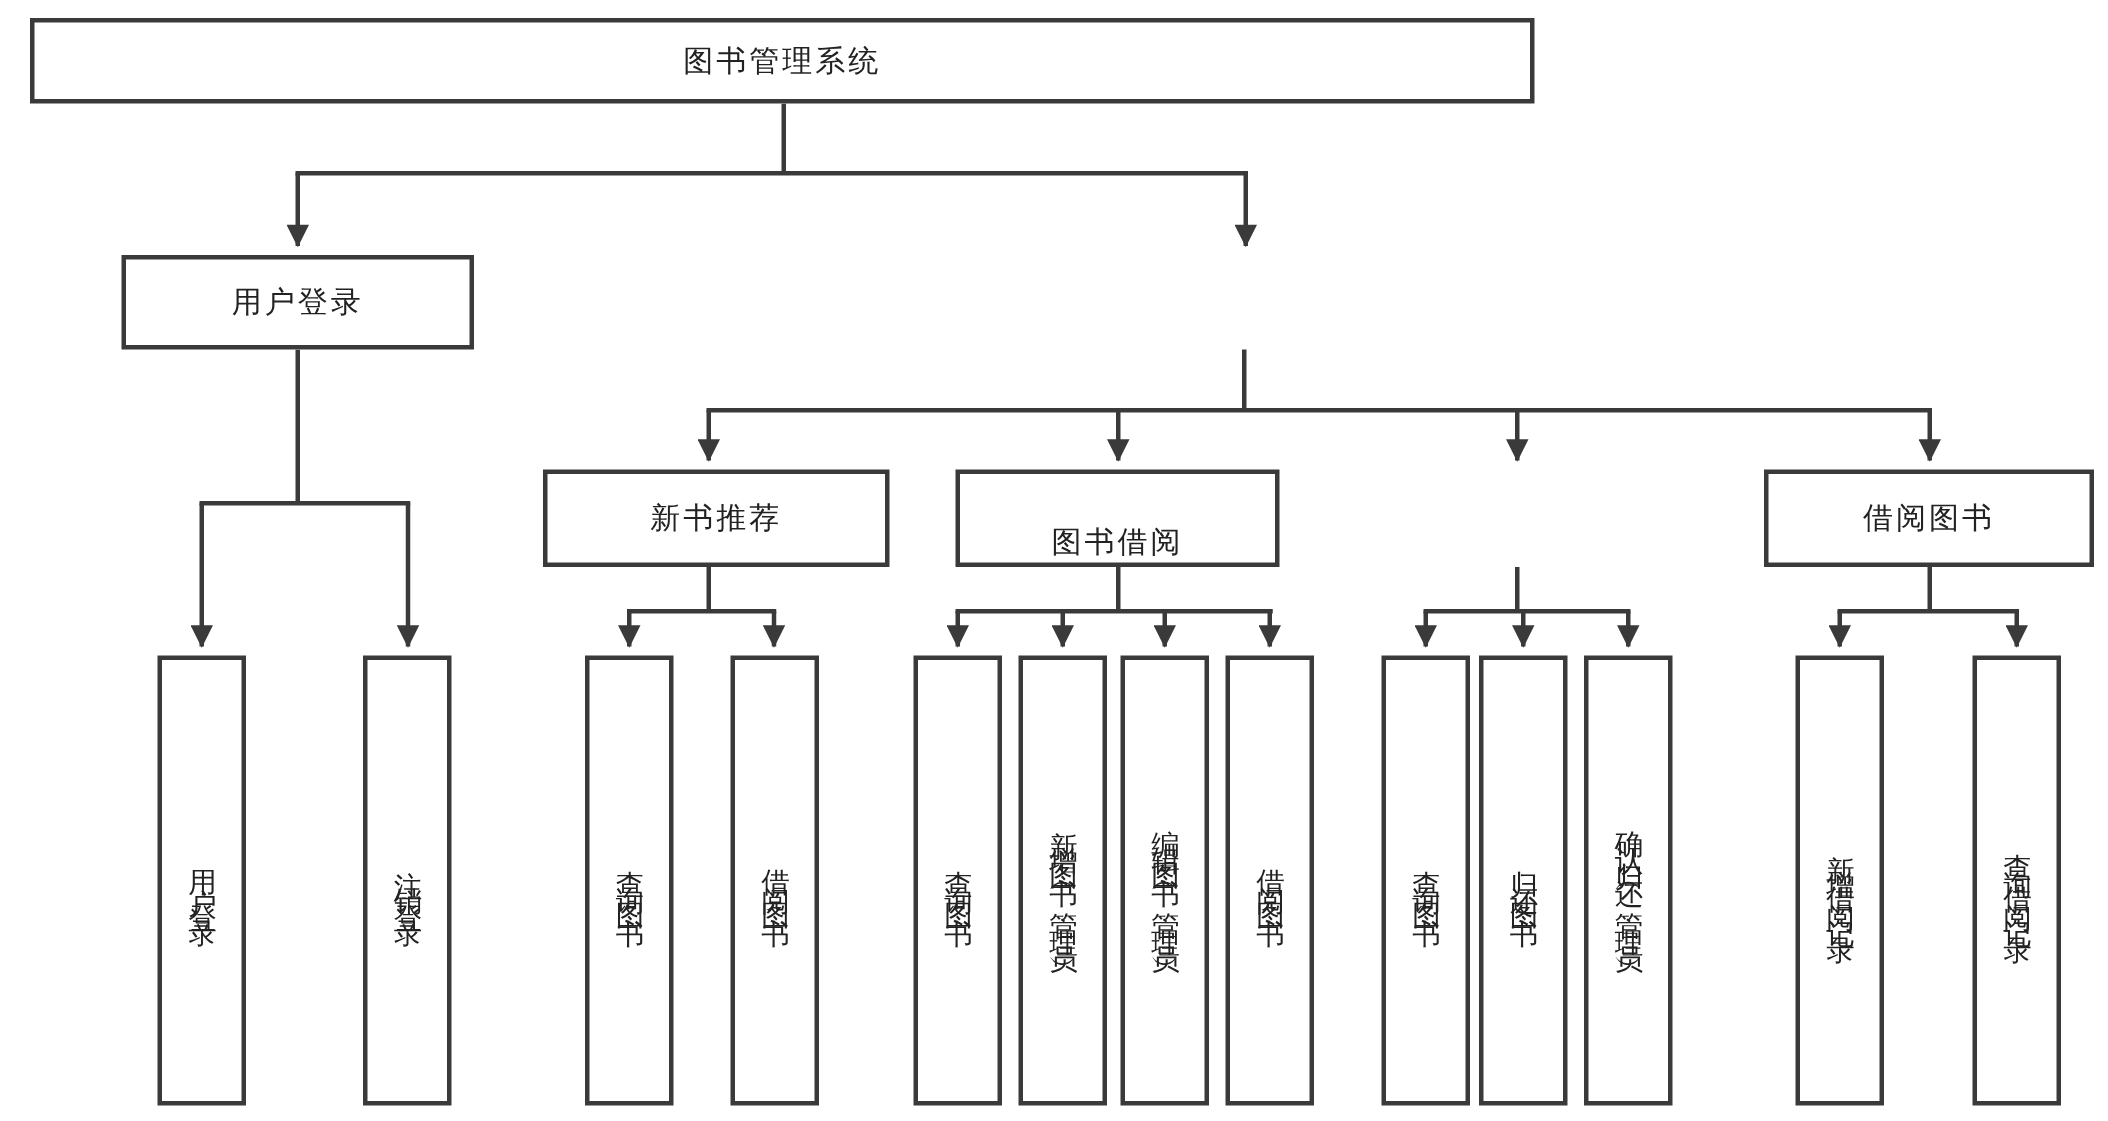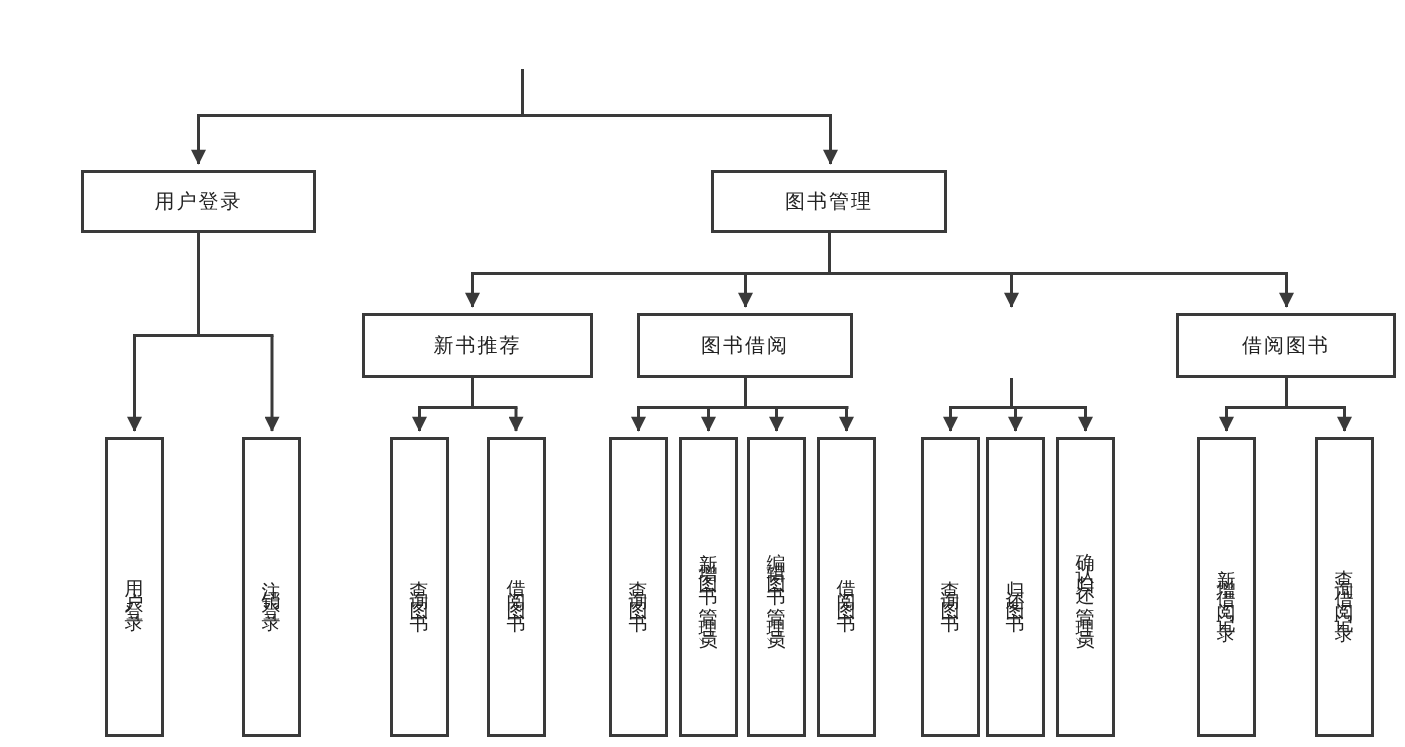--- a/index.html
+++ b/index.html
@@ -120,32 +120,32 @@
       <path d="M1085.5,407.5 V431" marker-end="url(#arrow)"></path>
     </g>
 
     <g stroke="#3a3a3a" stroke-width="3" fill="none">
       <path d="M1286.5,378 V407.5 M1225,407.5 H1346"></path>
       <path d="M1226.5,407.5 V431" marker-end="url(#arrow)"></path>
       <path d="M1344.5,407.5 V431" marker-end="url(#arrow)"></path>
     </g>
   </svg>
 
+  <div class="node" style="left:20px; top:12px; width:1003px; height:57px;">
+    <span>图书管理系统</span>
+  </div>
 
   <div class="node" style="left:81px; top:170px; width:235px; height:63px;">
     <span>用户登录</span>
-  </div>
-  <div class="node" style="left:711px; top:170px; width:236px; height:63px;">
-    <span>图书管理</span>
   </div>
 
   <div class="node" style="left:362px; top:313px; width:231px; height:65px;">
     <span>新书推荐</span>
   </div>
-  <div class="node" style="left:637px; top:313px; width:216px; height:65px;">
+  <div class="node" style="left:637px; top:313px; width:216px; height:65px;align-items:flex-end;">
     <span>图书借阅</span>
   </div>
   <div class="node" style="left:1176px; top:313px; width:220px; height:65px;">
     <span>借阅图书</span>
   </div>
 
   <div class="leaf" style="left:105px;">
     <span class="vtext">用户登录</span>
   </div>
   <div class="leaf" style="left:242px;">

